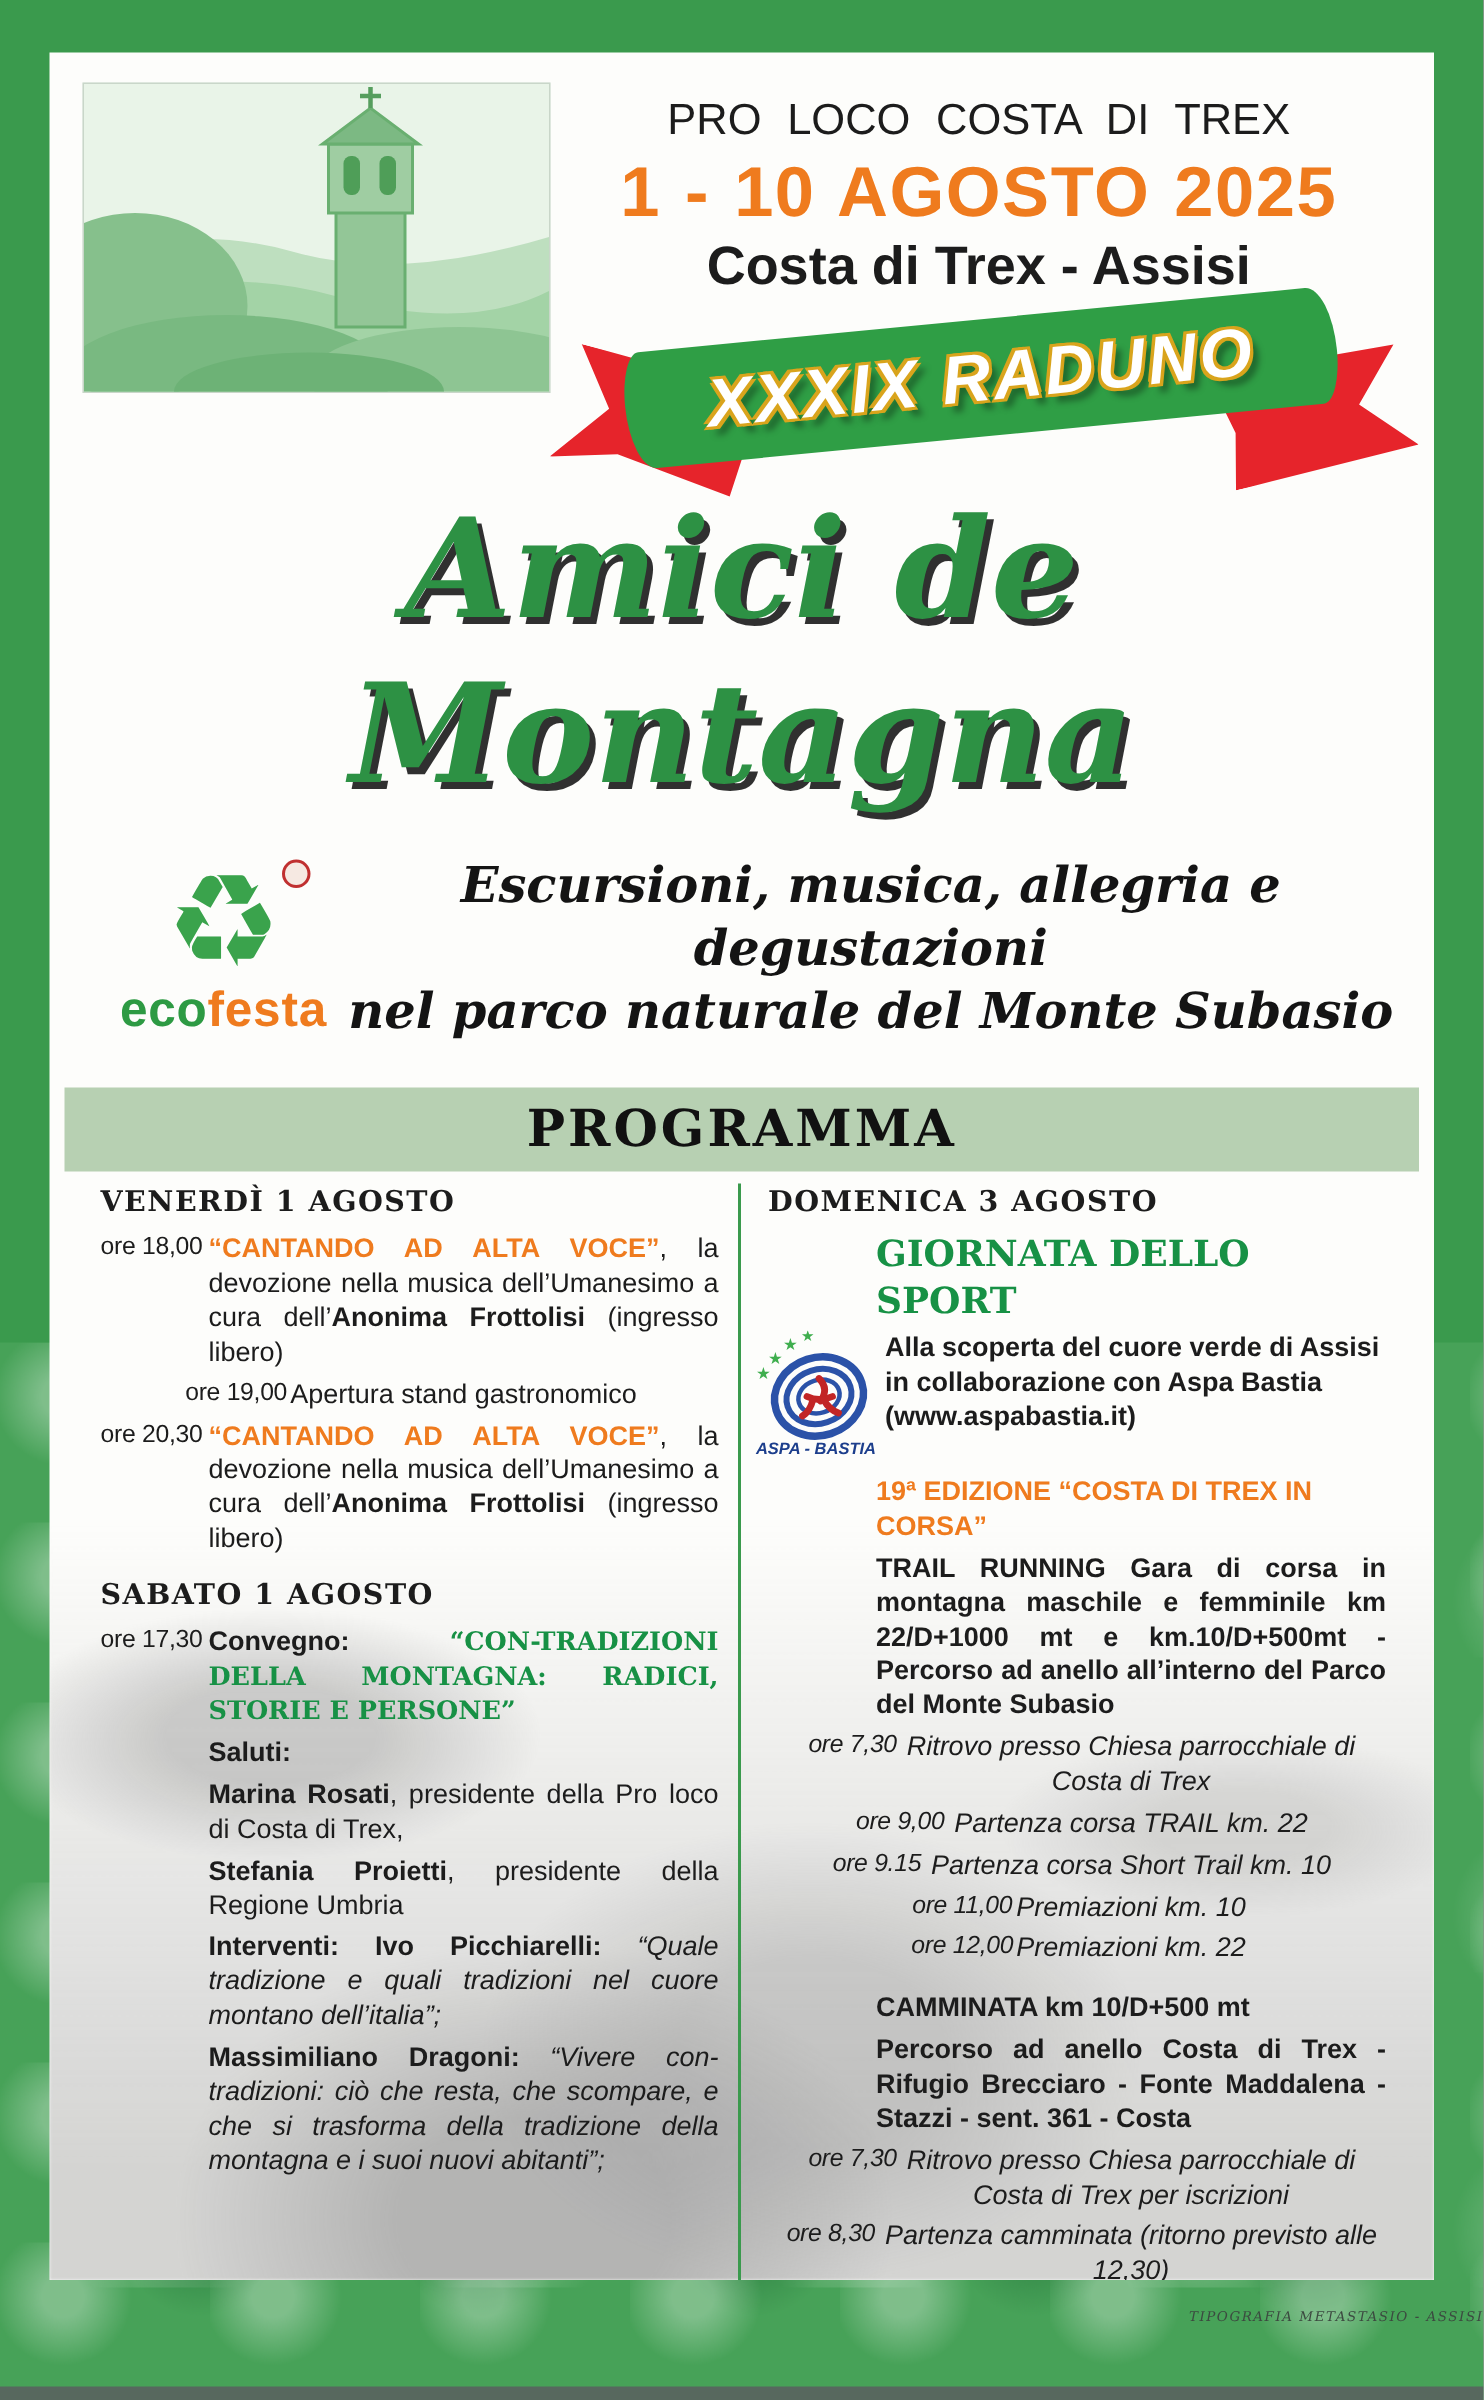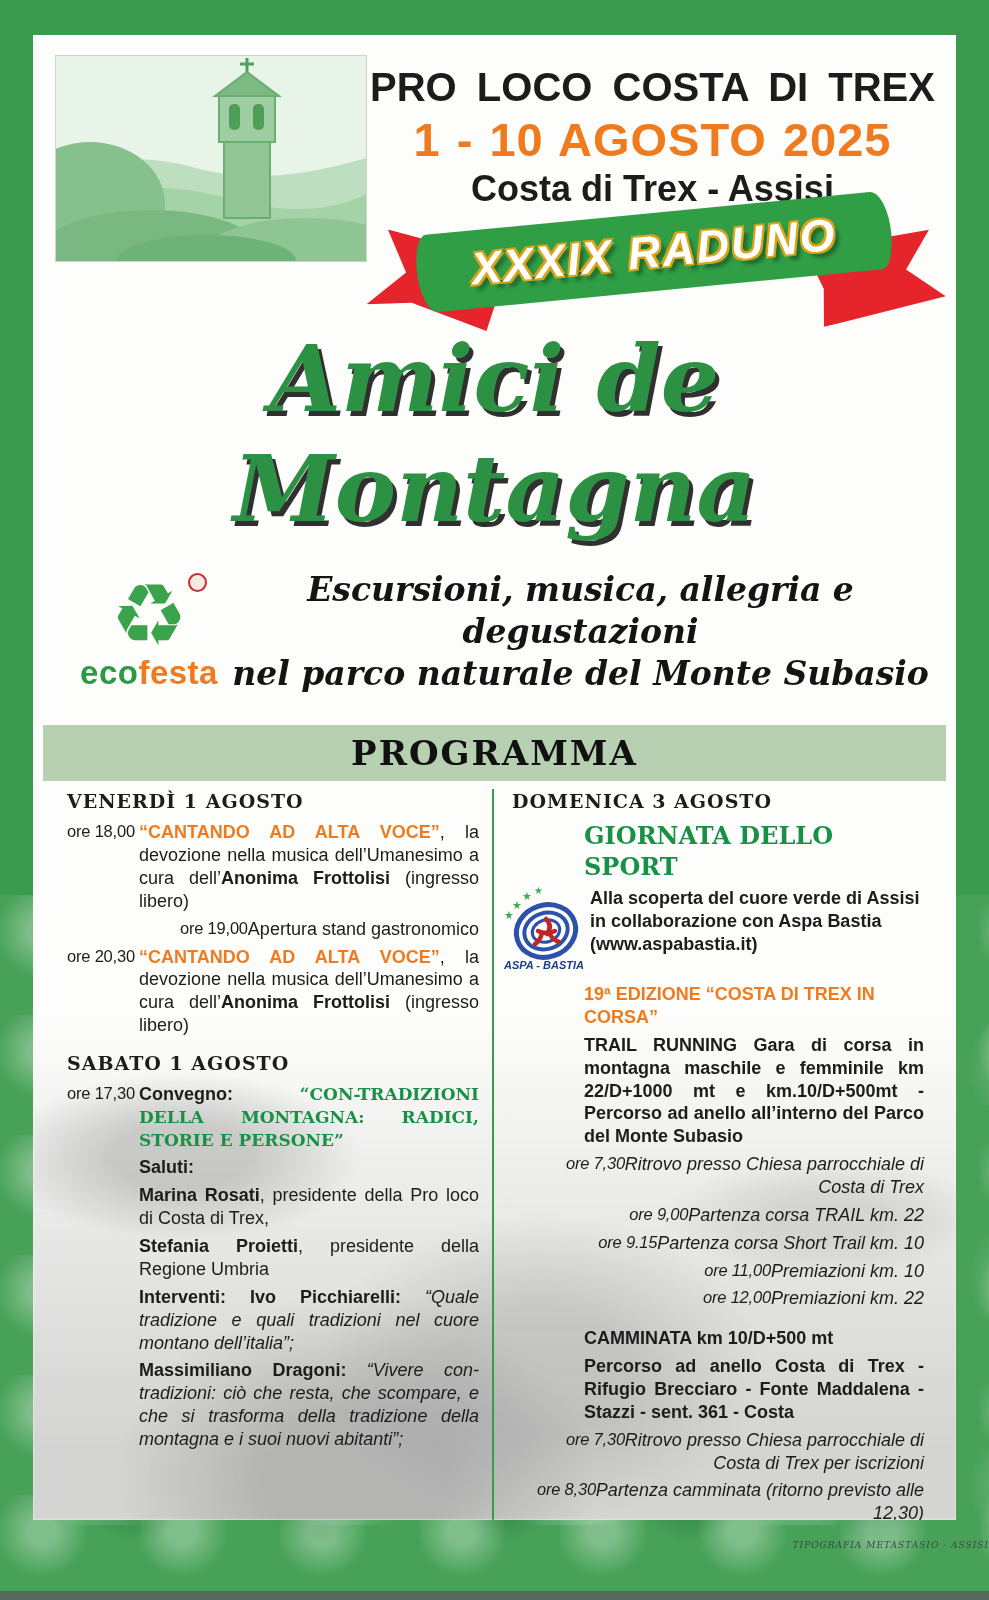--- a/index.html
+++ b/index.html
@@ -21,21 +21,21 @@
       radial-gradient(ellipse at 55% 70%, rgba(140,140,140,.30) 0 90px, transparent 220px),
       radial-gradient(ellipse at 86% 40%, rgba(150,150,150,.26) 0 60px, transparent 160px),
       radial-gradient(ellipse at 35% 92%, rgba(120,120,120,.35) 0 90px, transparent 240px),
       linear-gradient(to bottom, transparent 0, rgba(145,145,145,.38) 85%);}
   .inner{position:relative;z-index:1;}
 
   
   .header-row{display:flex;padding:20px 18px 0 22px;}
   .photo{width:310px;height:205px;flex:none;border:1px solid #c9d6c9;background:#eaf4e9;}
   .head-text{flex:1;text-align:center;padding-top:10px;}
-  .org{font-size:40px;font-weight:bold;letter-spacing:0px;word-spacing:9px;line-height:1.1;}
+  .org{font-size:29px;font-weight:normal;letter-spacing:0px;word-spacing:9px;line-height:1.1;}
   .dates{font-size:47px;font-weight:bold;color:#ef7b1e;letter-spacing:1px;word-spacing:2px;line-height:1.15;margin-top:4px;}
   .loc{font-size:36px;font-weight:bold;line-height:1.1;margin-top:2px;}
 
   
   .ribbon{position:absolute;right:14px;top:172px;width:570px;height:108px;z-index:2;}
   .tail{position:absolute;width:128px;height:78px;background:#e6242b;}
   .tail.l{left:2px;top:36px;transform:rotate(14deg);clip-path:polygon(100% 4%,96% 96%,34% 84%,0 100%,24% 48%,2% 0);}
   .tail.r{right:2px;top:30px;transform:rotate(-12deg);clip-path:polygon(0 0,98% 6%,74% 50%,100% 94%,2% 100%,8% 52%);}
   .band{position:absolute;left:44px;right:50px;top:6px;height:78px;background:#2f9e45;transform:rotate(-5.5deg);
         border-radius:18px 26px 18px 26px / 52px 64px 52px 64px;display:flex;align-items:center;justify-content:center;}
@@ -60,21 +60,21 @@
 
   
   .columns{display:flex;margin-top:8px;}
   .col{font-size:18px;line-height:1.27;}
   .col p{margin:0 0 5px;}
   .col-l{margin-left:34px;width:427px;flex:none;padding-right:13px;border-right:2px solid #3a9a4d;box-sizing:border-box;}
   .col-r{flex:1;padding-left:18px;padding-right:32px;}
   .dayh{font-family:"DejaVu Serif",serif;font-weight:bold;font-size:19px;letter-spacing:1px;line-height:1.15;margin:2px 0 8px;}
   .dayh.mt{margin-top:16px;}
   .row{padding-left:72px;text-indent:-72px;text-align:justify;}
-  .row.nj{text-align:right;}
+  .row.nj{text-align:center;}
   .time{display:inline-block;width:72px;text-indent:0;vertical-align:top;font-size:16.5px;letter-spacing:-.2px;}
   .ind{padding-left:72px;text-align:justify;}
   .ind.nj{text-align:left;}
   .b{font-weight:bold;} .i{font-style:italic;} .bi{font-weight:bold;font-style:italic;}
   .or{color:#ef7b1e;font-weight:bold;}
   .gs{color:#179145;font-weight:bold;font-family:"DejaVu Serif",serif;}
   .gs22{font-size:17px;line-height:1.3;} .gs24{font-size:24px;} .sp12{height:12px;}
 
   .media{display:flex;align-items:flex-start;margin:2px 0 4px;}
   .aspa{width:92px;flex:none;margin-left:-14px;text-align:center;}

